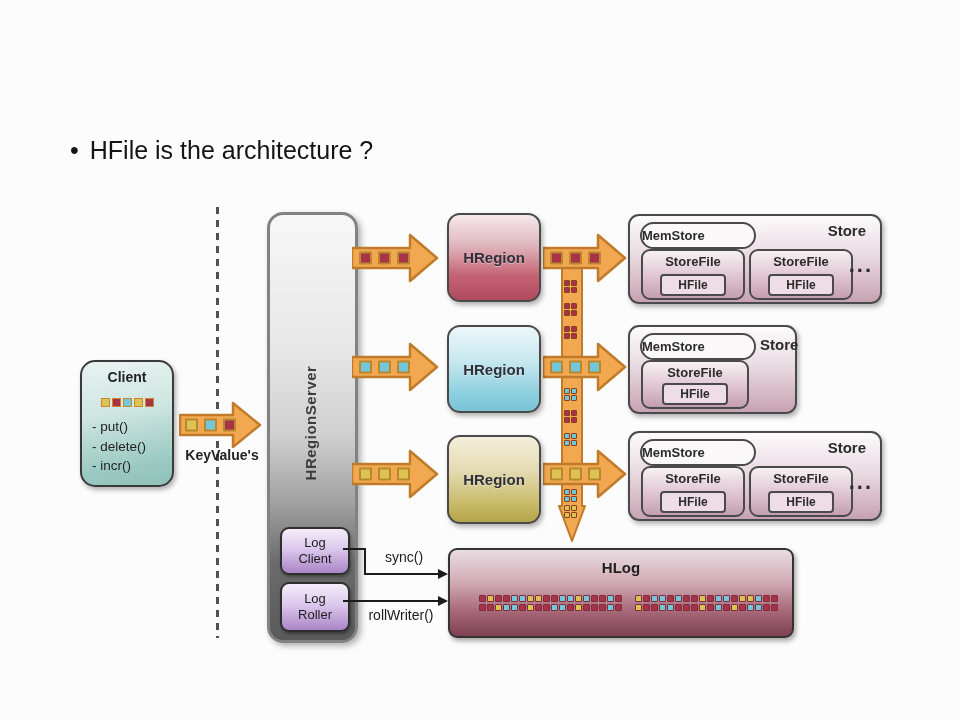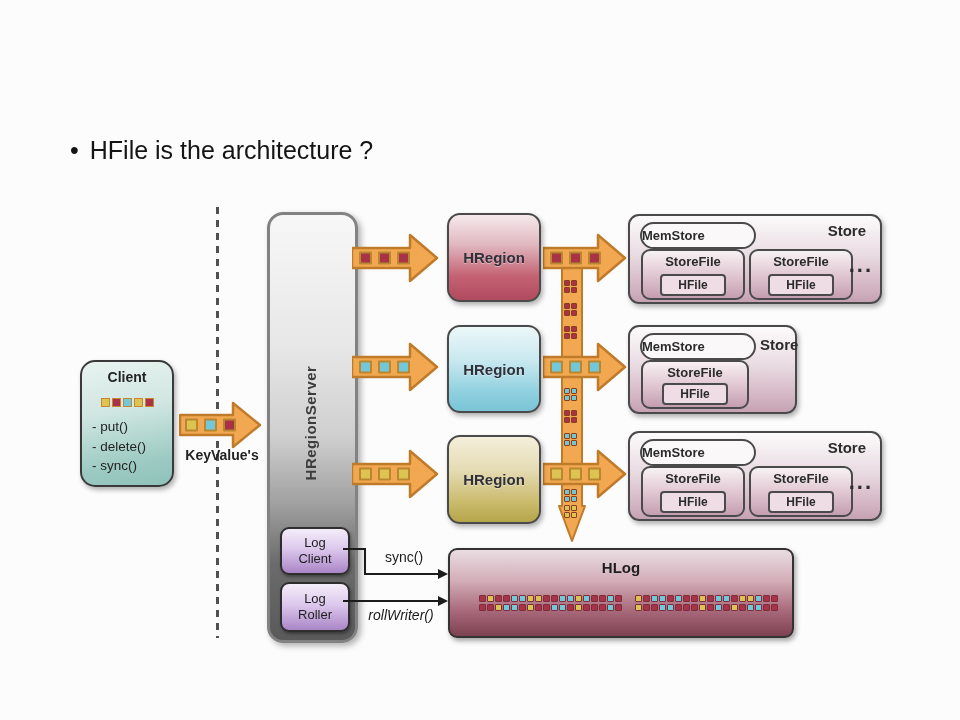--- a/index.html
+++ b/index.html
@@ -91,21 +91,21 @@
   .line{position:absolute;background:#1c1c1c;}
   .sync-seg1{left:343px;top:548px;width:23px;height:2px;}
   .sync-seg2{left:364px;top:548px;width:2px;height:27px;}
   .sync-seg3{left:364px;top:573px;width:76px;height:2px;}
   .roll-seg{left:343px;top:600px;width:97px;height:2px;}
   .arrowhead{position:absolute;width:0;height:0;border-top:5px solid transparent;
     border-bottom:5px solid transparent;border-left:10px solid #1c1c1c;}
   .sync-head{left:438px;top:569px;} .roll-head{left:438px;top:596px;}
   .call-label{position:absolute;font-size:14px;color:#1c1c1c;text-align:center;}
   .sync-label{left:372px;top:549px;width:64px;}
-  .roll-label{left:356px;top:607px;width:90px;font-style:italic;}
+  .roll-label{left:356px;top:607px;width:90px;}
 
   
   .hlog-box{position:absolute;left:448px;top:548px;width:342px;height:86px;
     border:2.5px solid #333;border-radius:9px;box-shadow:2px 3px 5px rgba(0,0,0,.35);
     background:linear-gradient(180deg,#e9dde2 0%,#d3aeb9 35%,#a96b7b 70%,#7e4151 100%);}
   .hlog-title{text-align:center;margin-top:9px;font-weight:700;font-size:15px;color:#1f1f1f;}
   .hlog-sqs{position:absolute;left:29px;top:45px;display:flex;gap:13px;}
   .hlog-group{display:grid;grid-template-columns:repeat(18,7px);grid-auto-rows:7px;gap:2px 1px;}
   .hsq{border:1px solid #7c2e3c;box-sizing:border-box;border-radius:1px;}
 </style>
@@ -126,21 +126,21 @@
       <div class="client-sqs">
           <div class="sq" style="background: rgb(220, 195, 82);"></div>
           <div class="sq" style="background: rgb(168, 51, 72);"></div>
           <div class="sq" style="background: rgb(114, 199, 217);"></div>
           <div class="sq" style="background: rgb(220, 195, 82);"></div>
           <div class="sq" style="background: rgb(168, 51, 72);"></div>
         </div>
       <div class="client-methods">
         <div>- put()</div>
         <div>- delete()</div>
-        <div>- sync()</div>
+        <div>- incr()</div>
       </div>
     </div>
 
     <svg class="band" width="28" height="295" viewBox="0 0 28 295">
       <polygon points="4,0 24,0 24,256 27,256 14,291 1,256 4,256" fill="#f2a851" stroke="#bf7b2a" stroke-width="2" stroke-linejoin="round"></polygon>
     </svg>
     <div>
         <div class="cluster" style="top: 280px;">
           <div style="background: rgb(168, 51, 72);"></div>
           <div style="background: rgb(168, 51, 72);"></div>

